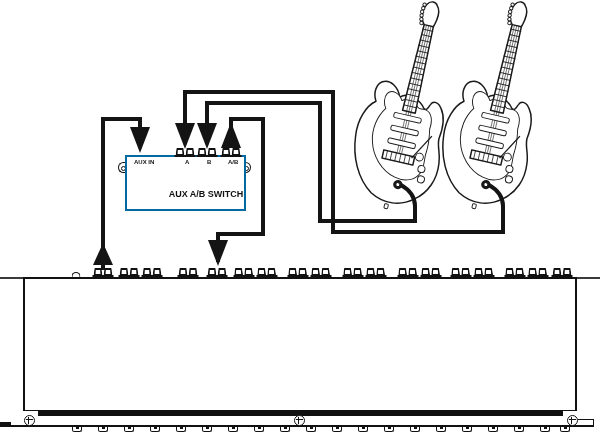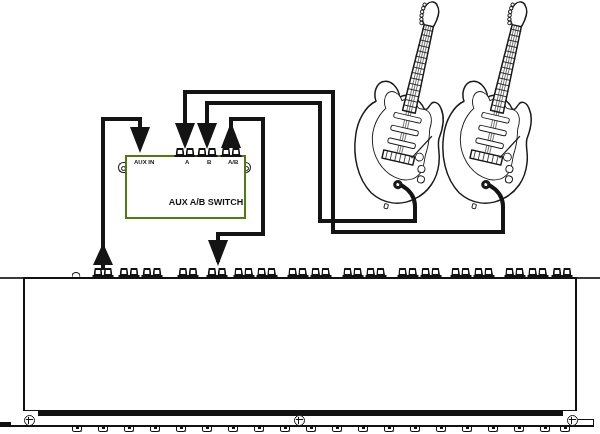--- a/index.html
+++ b/index.html
@@ -2,21 +2,21 @@
 <html><head>
 <meta charset="utf-8">
 <style>
   html,body{margin:0;padding:0;background:#fff;}
   #stage{position:relative;width:600px;height:434px;background:#fff;overflow:hidden;
          font-family:"Liberation Sans",sans-serif;color:#111;}
   .abs{position:absolute;}
   
   #backline{left:0;top:277px;width:600px;height:1.5px;background:#3a3a3a;}
   
-  #auxbox{left:125px;top:155px;width:121px;height:64px;border:2px solid #4d7c0f;background:#fff;box-sizing:border-box;z-index:2;}
+  #auxbox{left:125px;top:155px;width:121px;height:56px;border:2px solid #0369a1;background:#fff;box-sizing:border-box;z-index:2;}
   .ear{width:8px;height:11px;border:1.5px solid #111;background:#fff;box-sizing:border-box;z-index:1;}
   .ear::after{content:"";position:absolute;top:3px;width:3px;height:3px;border:1px solid #111;border-radius:50%;}
   #earL{left:118px;top:162px;border-radius:6px 0 0 6px;border-right:none;}
   #earL::after{left:1.5px;}
   #earR{left:243px;top:162px;border-radius:0 6px 6px 0;border-left:none;}
   #earR::after{right:1.5px;}
   .boxlbl{position:absolute;top:2px;font:bold 6px/7px "Liberation Sans",sans-serif;}
   #boxtitle{position:absolute;left:79px;bottom:10px;font:bold 9px/9px "Liberation Sans",sans-serif;transform:translateX(-50%);white-space:nowrap;}
   
   .jack{position:absolute;width:21px;height:11px;transform:translateX(-50%);z-index:3;}

